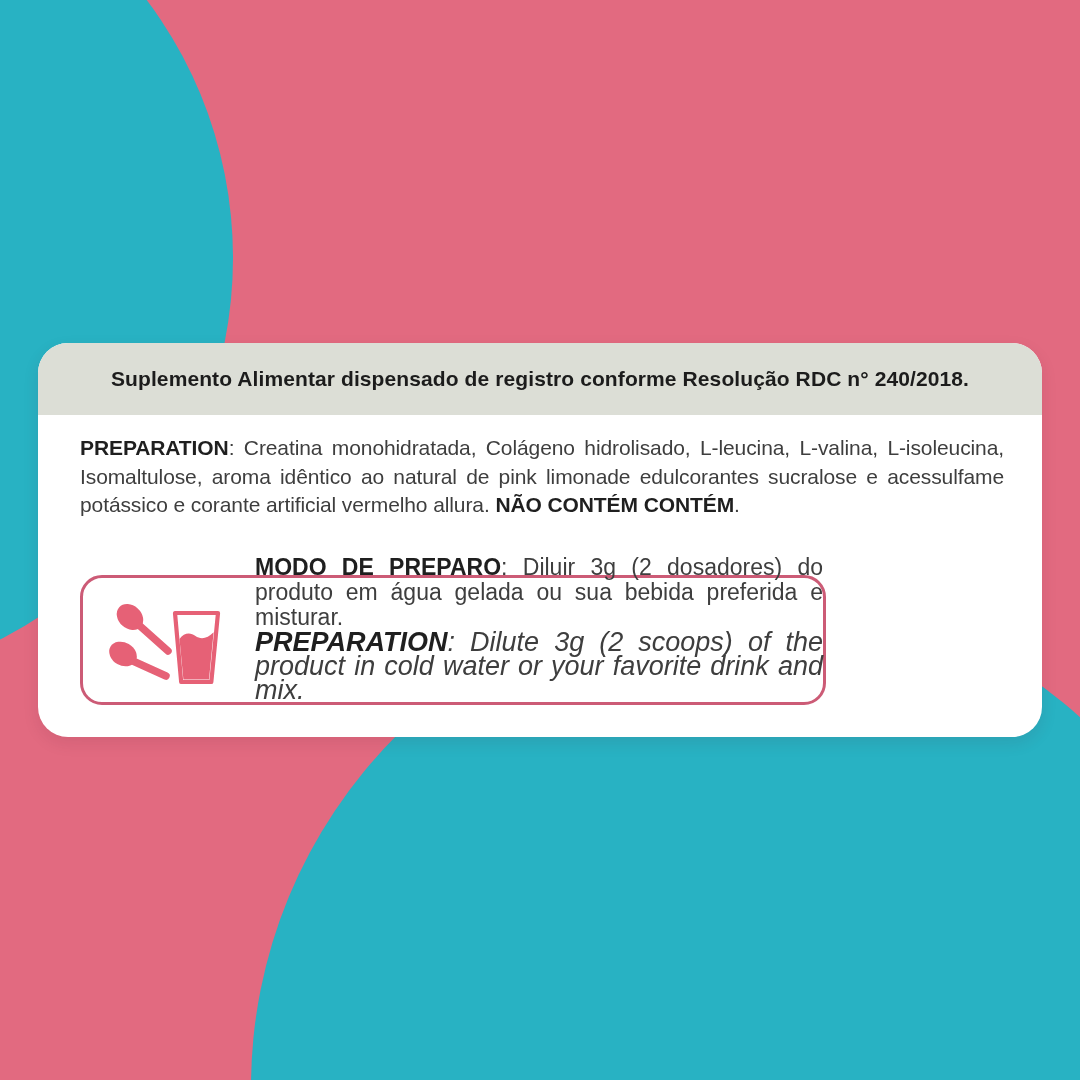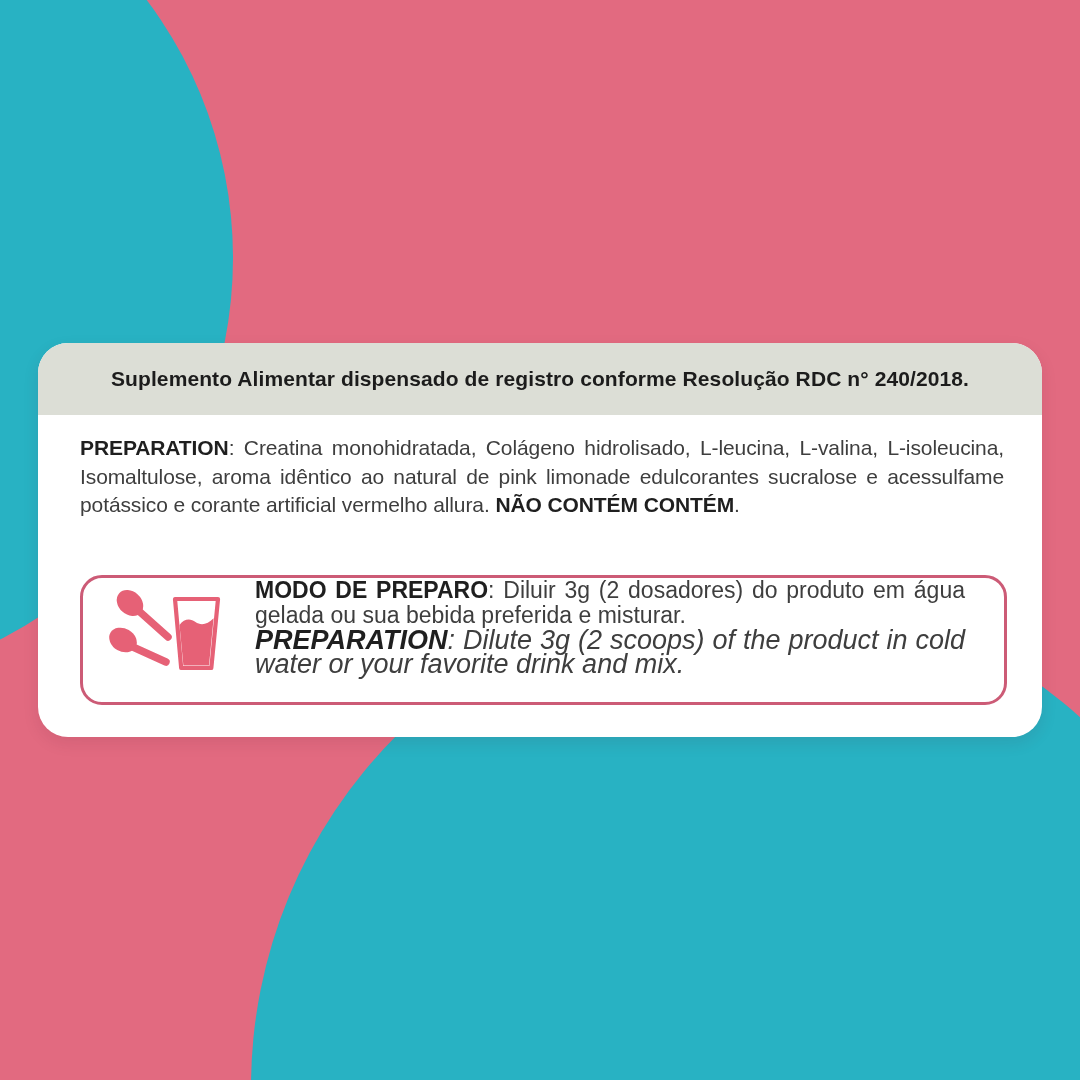--- a/index.html
+++ b/index.html
@@ -65,27 +65,27 @@
     color: var(--body-text, #3e3e3e);
   }
   .ingredients b,
   .prep-text b {
     color: var(--label-text, #1f1f1f);
   }
   .prep-box {
     position: absolute;
     left: 42px;
     top: 232px;
-    width: 927px;
+    width: 746px;
     height: 130px;
     box-sizing: border-box;
     border: 3.5px solid var(--box-border-pink, #cc5b76);
     border-radius: 22px;
     display: flex;
-    align-items: flex-start;
+    align-items: flex-end;
   }
   .prep-icon {
     width: 140px;
     height: 110px;
     margin-left: 14px;
     flex: 0 0 auto;
   }
   .prep-icon .bowl { fill: var(--icon-pink, #e66176); }
   .prep-icon .handle { stroke: var(--icon-pink, #e66176); stroke-width: 7.5; stroke-linecap: round; }
   .prep-icon .glass-body { fill: #ffffff; stroke: var(--icon-pink, #e66176); stroke-width: 4.2; stroke-linejoin: round; }

